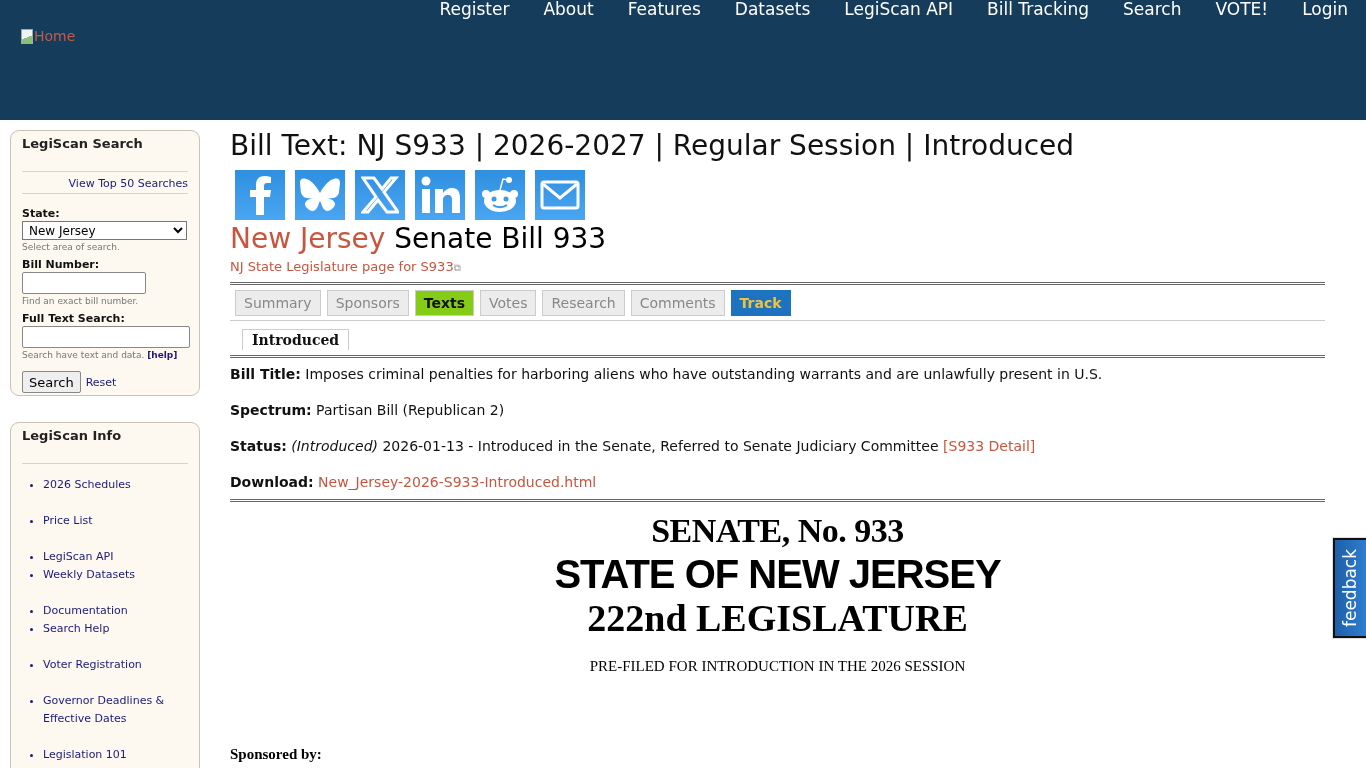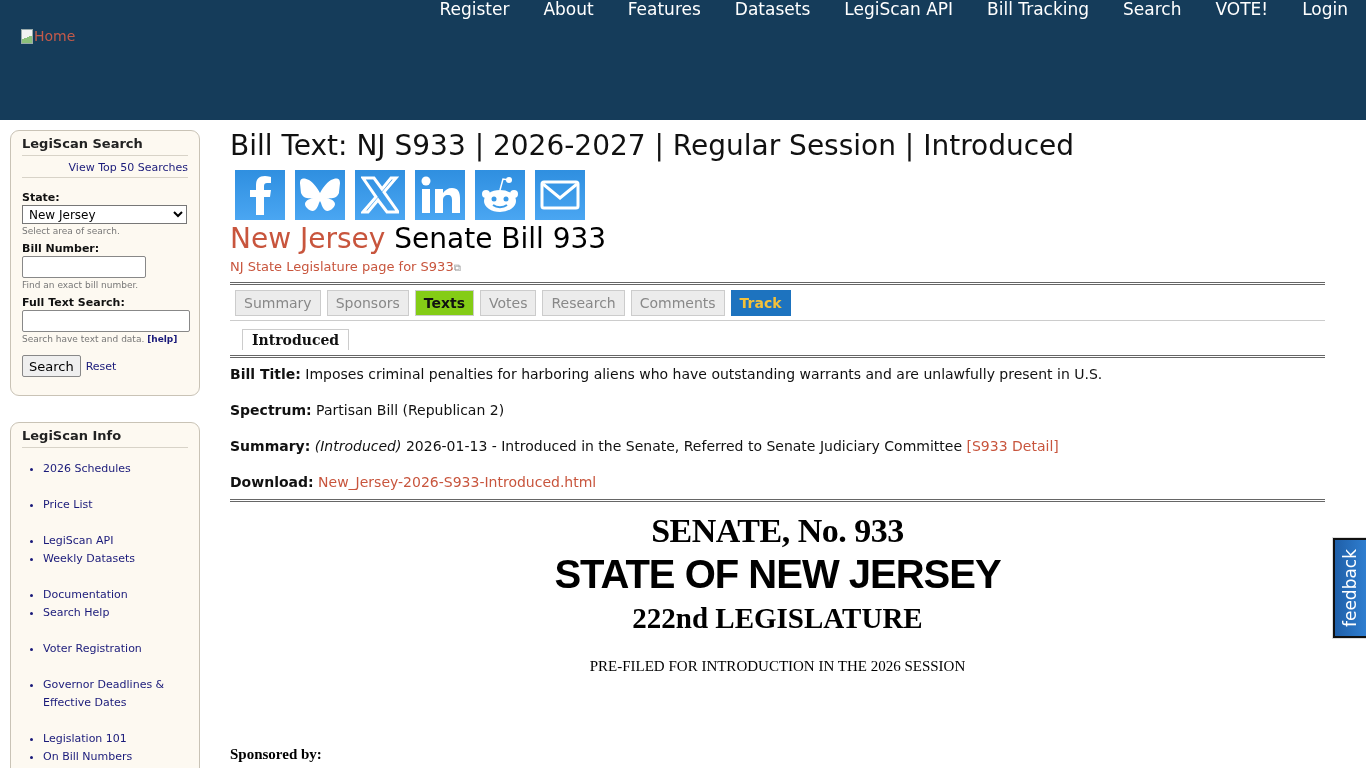--- a/index.html
+++ b/index.html
@@ -41,21 +41,21 @@
   
   .sbox {
     position: absolute; left: 10px; width: 190px;
     background: #fdf9f1;
     border: 1px solid #c9c3b6; border-radius: 9px;
     padding: 5px 11px 8px 11px;
     font-size: 11px;
   }
   .sbox h3 {
     margin: 0 0 4px 0; font-size: 13px; font-weight: bold; color: #222;
-    border-bottom: 1px solid #d8d3c8; padding-bottom: 4px;
+    border-bottom: 1px solid #d8d3c8; padding-bottom: 20px;
   }
   .sbox .top50 {
     display: block; text-align: right; color: #1a1a7a; font-size: 11px;
     padding: 1px 0 3px 0; border-bottom: 1px solid #d8d3c8; margin-bottom: 13px;
   }
   .sbox label { display: block; font-weight: bold; font-size: 11px; color: #111; margin-bottom: 1px; }
   .sbox .hint { color: #777; font-size: 9px; margin: 2px 0 6px 0; }
   .sbox .hint a { color: #1a1a7a; font-weight: bold; }
   .sbox select {
     width: 165px; height: 19px; font-size: 12px; font-family: "DejaVu Sans", sans-serif;
@@ -101,21 +101,21 @@
     display: inline-block; font-family: "DejaVu Serif", serif; font-weight: bold; font-size: 14px;
     border: 1px solid #ccc; border-bottom: none; padding: 2px 9px; background: #fff; color: #111;
   }
   .info p { margin: 0; font-size: 14px; line-height: 18px; color: #111; }
   .info p + p { margin-top: 18px; }
   .info b { color: #111; }
   .info .link { color: #c8553d; }
   .doc { text-align: center; font-family: "Liberation Serif", "DejaVu Serif", serif; }
   .doc .senate { font-size: 34px; font-weight: bold; line-height: 38px; margin-top: 10px; letter-spacing: -0.5px; }
   .doc .state-of { font-family: "Liberation Sans", sans-serif; font-size: 40px; font-weight: bold; line-height: 48px; letter-spacing: -1px; }
-  .doc .leg { font-size: 29px; font-weight: bold; line-height: 40px; }
+  .doc .leg { font-size: 38px; font-weight: bold; line-height: 40px; }
   .doc .prefiled { font-size: 15px; margin-top: 20px; }
   .sponsored { font-family: "Liberation Serif", serif; font-weight: bold; font-size: 15px; position: absolute; left: 0; top: 618px; }
 
   .feedback {
     position: absolute; right: 0; top: 538px; width: 33px; height: 100px;
     background: linear-gradient(90deg, #1f5fa8, #2f7ed0);
     border: 2px solid #111; border-right: none; outline: 1px solid #ddd;
     display: flex; align-items: center; justify-content: center;
   }
   .feedback span {
@@ -258,21 +258,21 @@
   <div class="info" style="margin-top:7px;">
     <p>
       <b>Bill Title:</b>
       <span>Imposes criminal penalties for harboring aliens who have outstanding warrants and are unlawfully present in U.S.</span>
     </p>
     <p>
       <b>Spectrum:</b>
       <span>Partisan Bill (Republican 2)</span>
     </p>
     <p>
-      <b>Summary:</b>
+      <b>Status:</b>
       <i>(Introduced)</i>
       <span>2026-01-13 - Introduced in the Senate, Referred to Senate Judiciary Committee</span>
       <a class="link">[S933 Detail]</a>
     </p>
     <p>
       <b>Download:</b>
       <a class="link">New_Jersey-2026-S933-Introduced.html</a>
     </p>
   </div>
 

